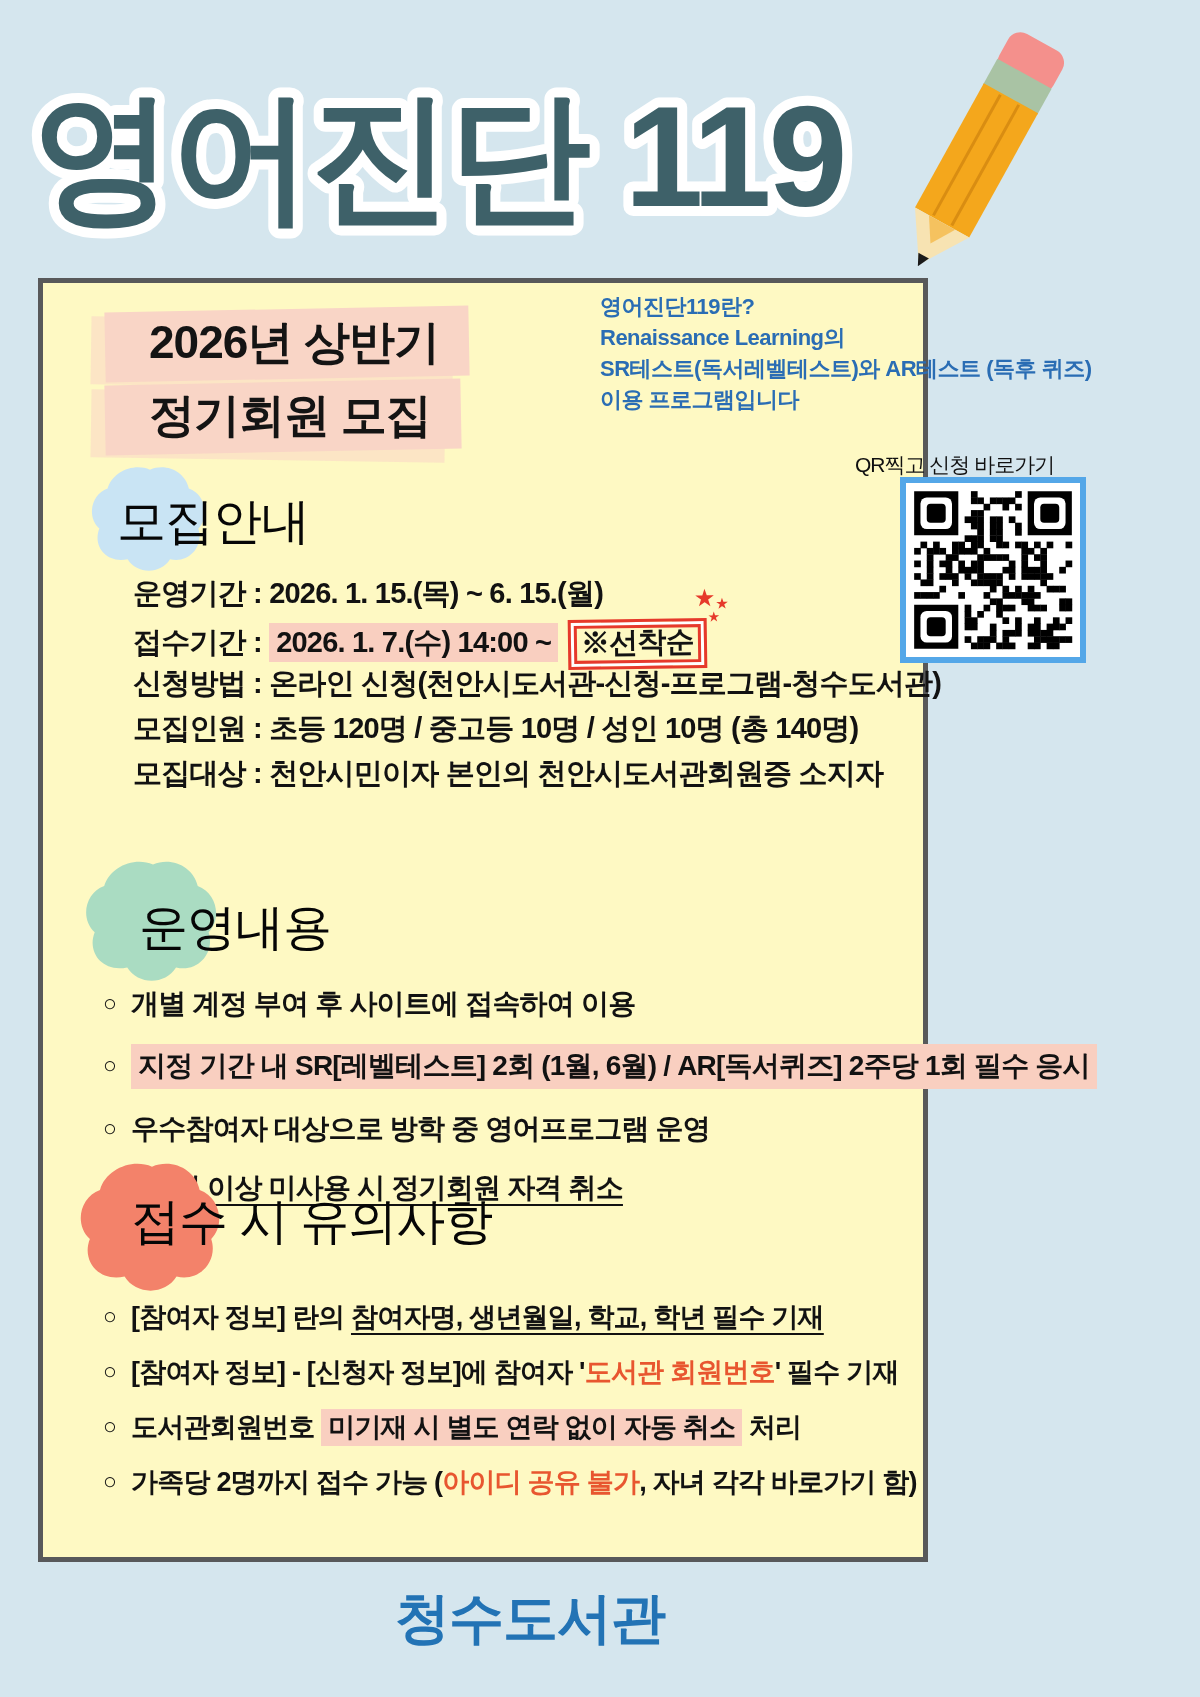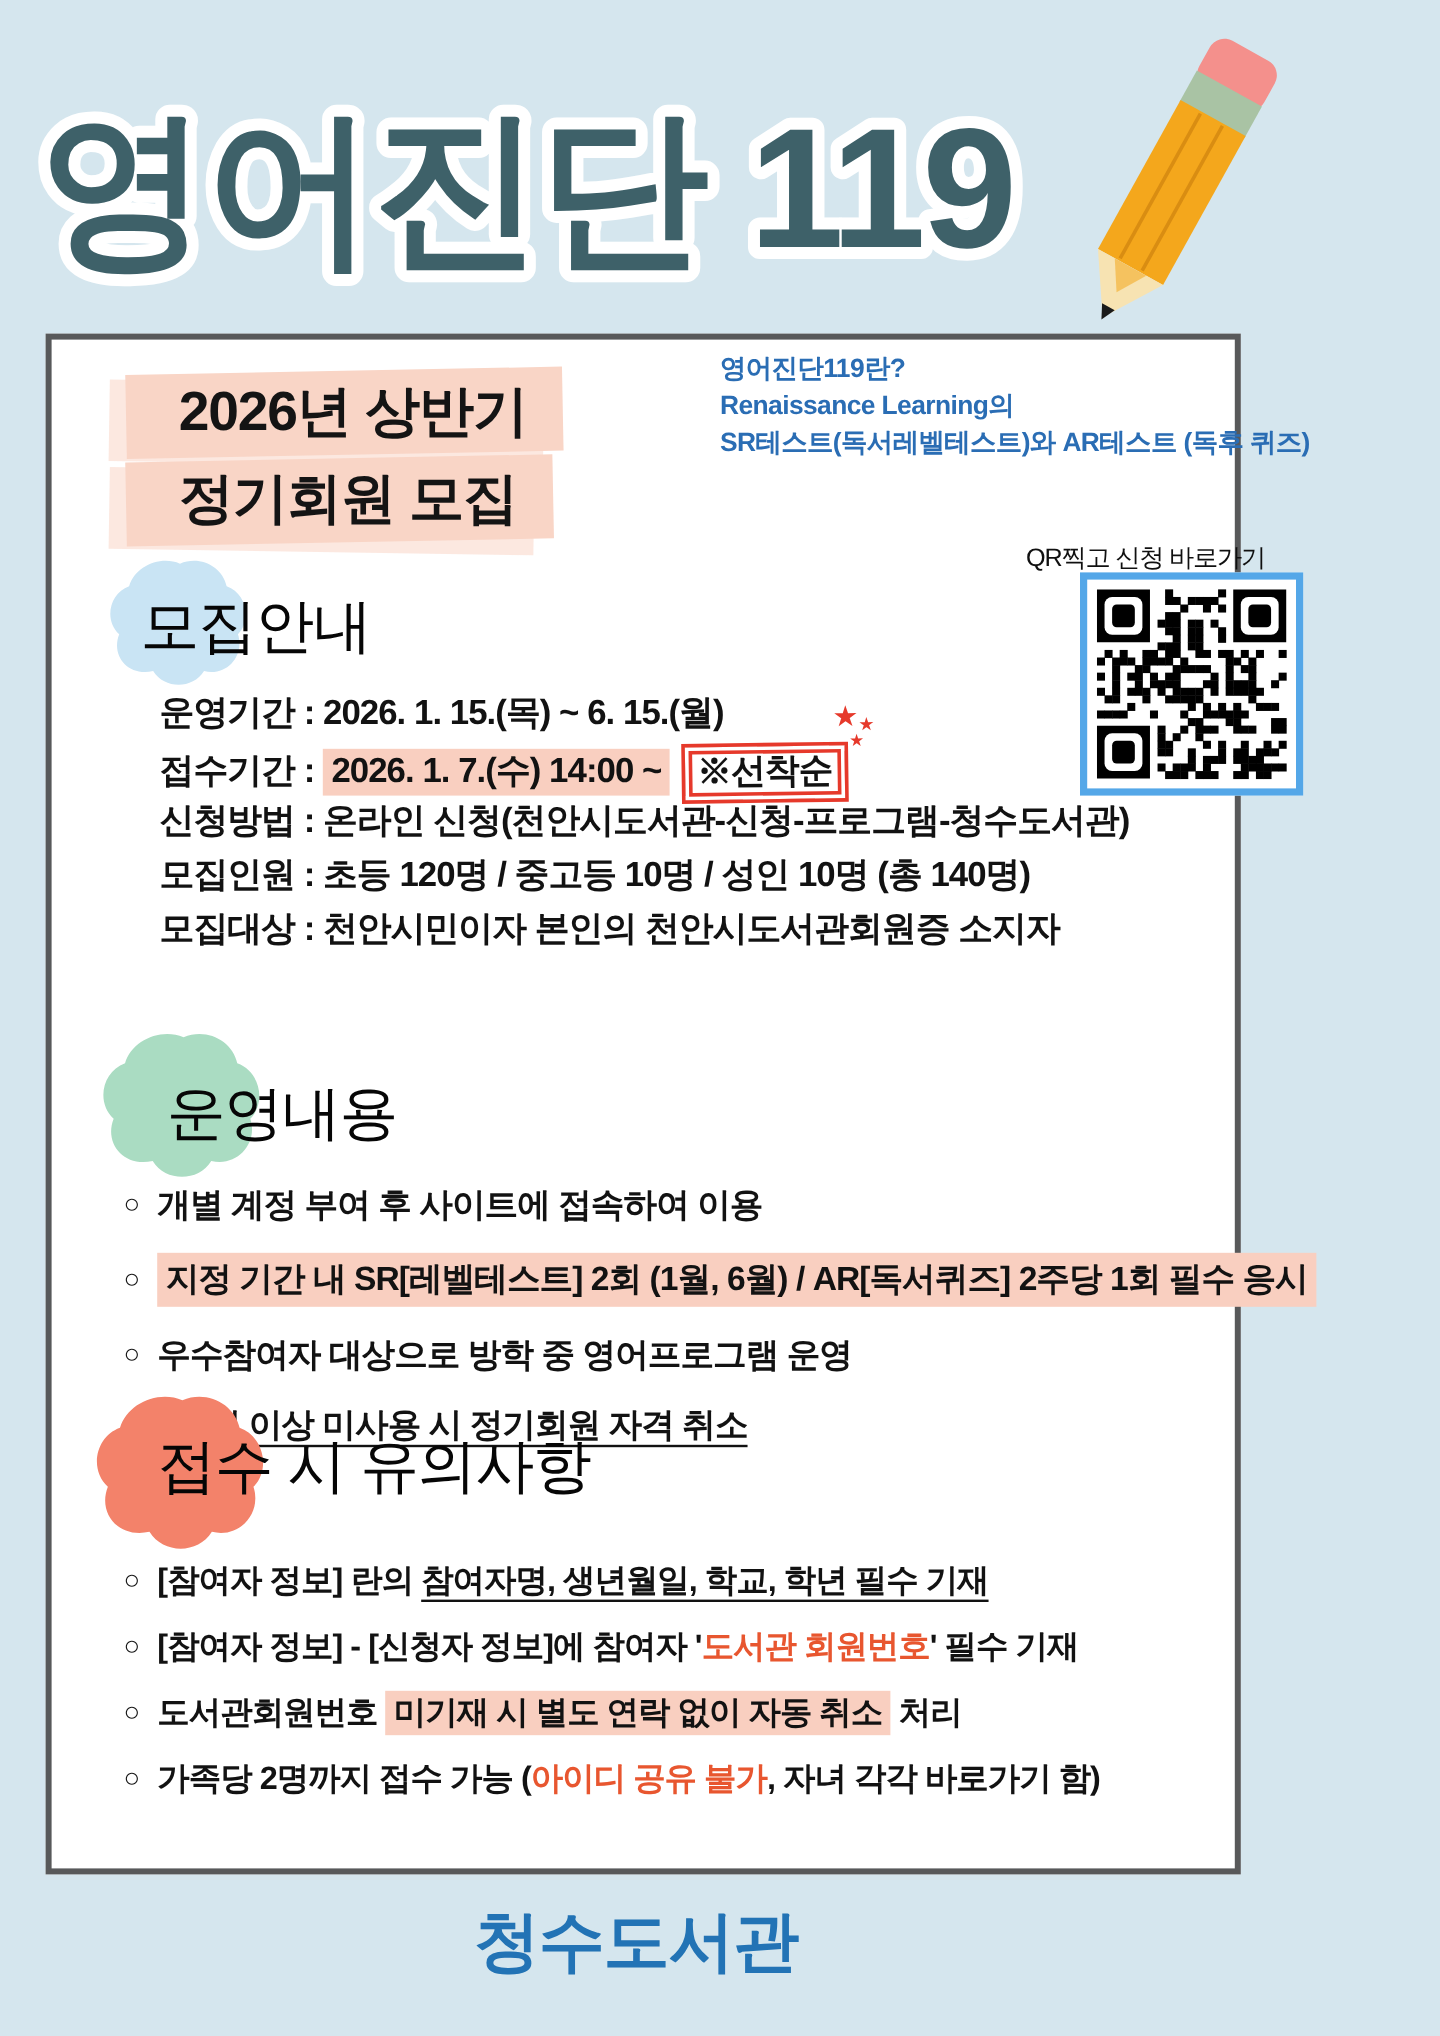--- a/index.html
+++ b/index.html
@@ -25,22 +25,22 @@
     paint-order:stroke fill;
     letter-spacing:-3px;
   }
 
   
   .pencil { position:absolute; left:928px; top:18px; transform:rotate(29deg); transform-origin:50% 50%; }
 
   
   .card {
     position:absolute; left:38px; top:278px;
-    width:996px; height:1284px;
-    background:#ffffff;
+    width:890px; height:1284px;
+    background:#fef9c3;
     border:5px solid #58595a;
   }
 
   
   .headline { position:absolute; left:62px; top:26px; }
   .hl-line {
     display:block; width:max-content; position:relative;
     font-size:46px; font-weight:bold; color:#141414;
     padding:3px 30px 5px 44px; margin-bottom:3px; z-index:1;
     letter-spacing:-1px;
@@ -130,20 +130,21 @@
 
   <div class="headline">
     <span class="hl-line">2026년 상반기</span>
     <span class="hl-line">정기회원 모집</span>
   </div>
 
   <div class="intro">
     <div>영어진단119란?</div>
     <div>Renaissance Learning의</div>
     <div>SR테스트(독서레벨테스트)와 AR테스트 (독후 퀴즈)</div>
+    <div>이용 프로그램입니다</div>
   </div>
 
   <div class="qr-caption">QR찍고 신청 바로가기</div>
   <div class="qr-box">
     <svg viewBox="-0.5 -0.5 26 26">
       <g fill="#000">
         <path d="M0 0h7v7H0z"></path>
           <rect x="1" y="1" width="5" height="5" fill="#fff" rx="1"></rect>
           <rect x="2" y="2" width="3" height="3" rx="0.6"></rect>
         <path d="M18 0h7v7h-7z"></path>

